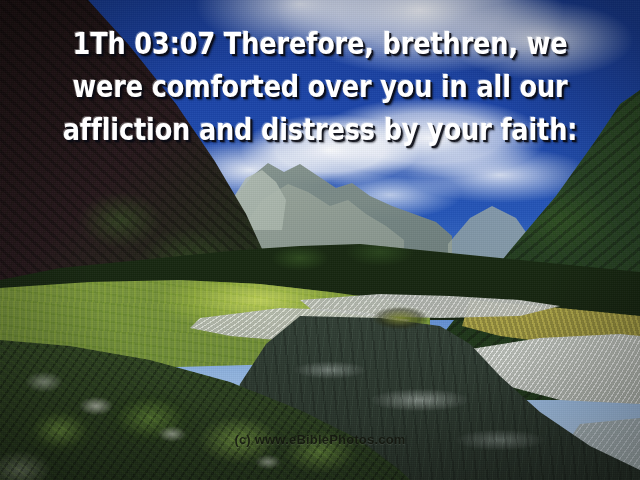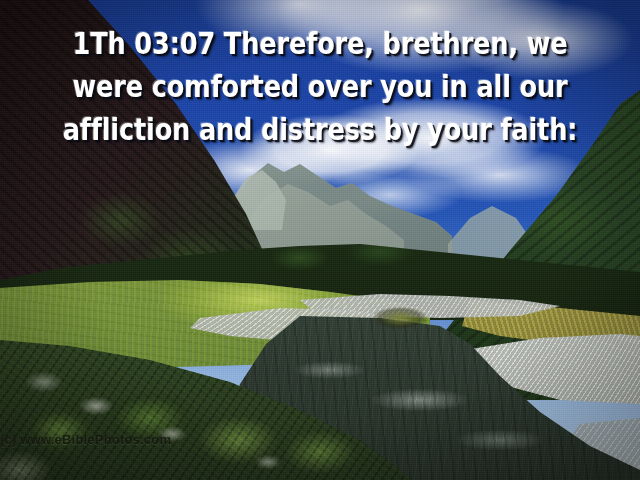--- a/index.html
+++ b/index.html
@@ -241,20 +241,21 @@
       2px 2px 0 rgba(10,12,20,.85),
       3px 3px 2px rgba(8,10,16,.55),
       -1px -1px 0 rgba(255,255,255,.30);
   }
 
   
   #watermark {
     position: absolute;
     left: 0; right: 0;
     top: 430px;
+    text-align: center;
     z-index: 41;
     pointer-events: none;
   }
   #watermark span {
     font-family: "Liberation Sans Narrow", "Liberation Sans", sans-serif;
     font-weight: 700;
     font-size: 13px;
     letter-spacing: .2px;
     color: #14170f;
     opacity: .88;

